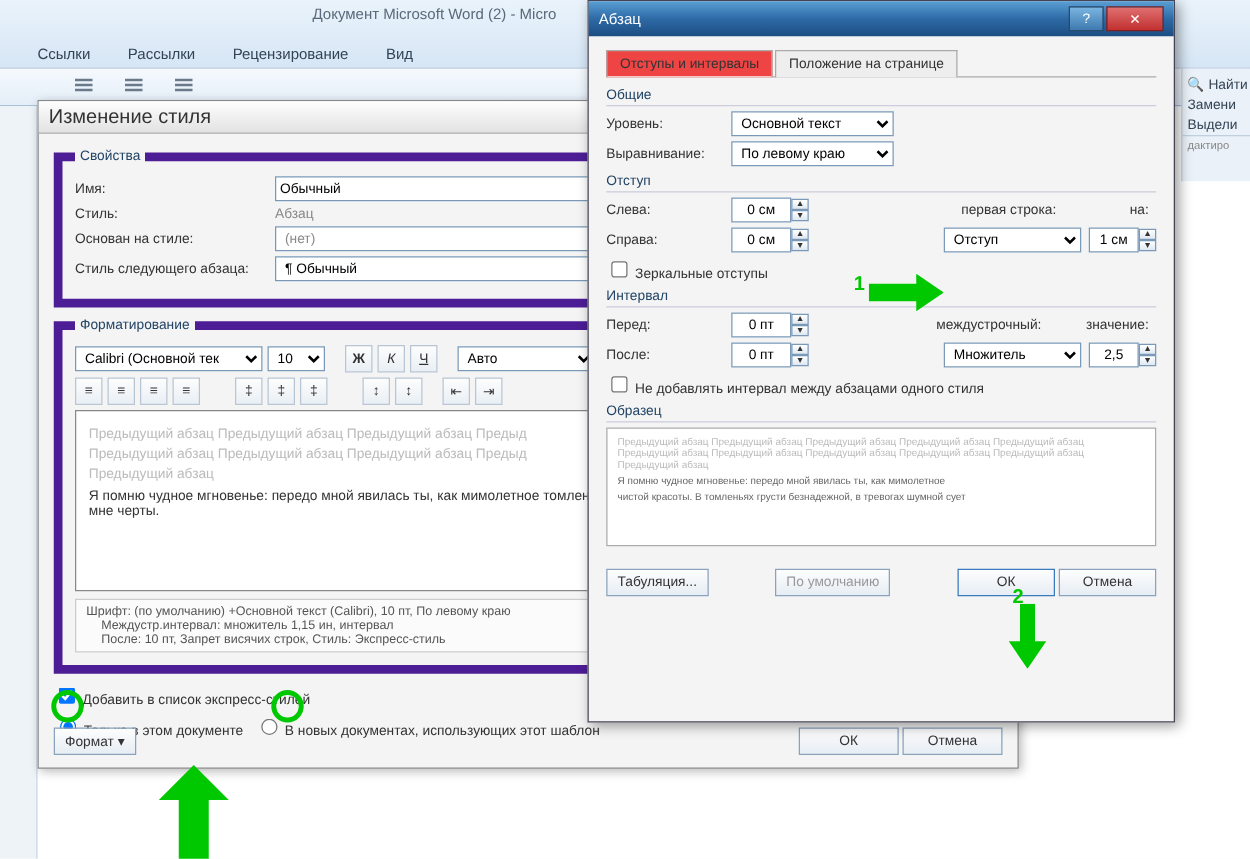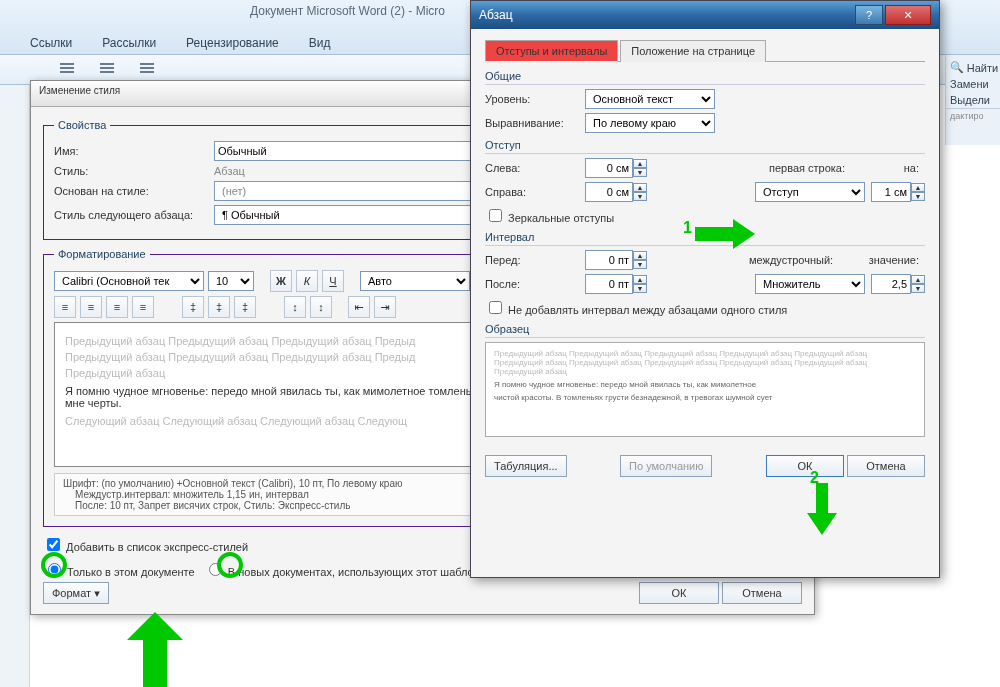--- a/index.html
+++ b/index.html
@@ -7,23 +7,23 @@
   .ribbon-top { position: absolute; left: 0; top: 0; right: 0; height: 55px; background: linear-gradient(#eaf3fb,#d6e6f5); border-bottom: 1px solid #a8c0d8; }
   .title-text { position: absolute; left: 250px; top: 4px; font-size: 12px; color: #5a6a7a; }
   .ribbon-tabs { position: absolute; left: 30px; top: 36px; display: flex; gap: 30px; font-size: 12px; color: #345; }
   .ribbon-body { position: absolute; left: 0; top: 55px; right: 0; height: 30px; background: linear-gradient(#f5f9fd,#e4eef8); border-bottom: 1px solid #a8c0d8; }
   .ribbon-body svg { position:absolute; left:60px; top:2px; }
   .right-pane { position: absolute; right: 0; top: 55px; width: 55px; height: 90px; background:#eaf1f8; border-left:1px solid #c9d8e6; font-size:11px; color:#345; padding:4px 0; }
   .right-pane div{ padding:2px 4px; display:flex; align-items:center; gap:3px; }
 
   
   .dlg-style { position: absolute; left: 30px; top: 80px; width: 785px; height: 535px; background: #f4f4f4; border: 1px solid #888; box-shadow: 2px 2px 8px rgba(0,0,0,.3); }
-  .dlg-style .titlebar { height: 26px; background: linear-gradient(#fefefe,#e2e2e2); border-bottom:1px solid #aaa; padding:4px 8px; font-size:10px; }
+  .dlg-style .titlebar { height: 26px; background: linear-gradient(#fefefe,#e2e2e2); border-bottom:1px solid #aaa; padding:4px 8px; font-size:16px; }
   .dlg-style .body { padding: 8px 12px; }
-  fieldset { border:1px solid #4c1d95; margin:4px 0 8px 0; padding:6px 10px 10px 10px; }
+  fieldset { border:7px solid #4c1d95; margin:4px 0 8px 0; padding:6px 10px 10px 10px; }
   legend { color:#246; padding:0 4px; font-size:11px; }
   .row { display:flex; align-items:center; margin:4px 0; }
   .row .lbl { width:160px; font-size:11px; }
   .row .val { font-size:11px; }
   select, input[type=text] { font-size:11px; border:1px solid #7a99b8; background:#fff; height:20px; padding:1px 3px; }
   .fmt-row { display:flex; gap:4px; align-items:center; margin:4px 0; }
   .btn { border:1px solid #8aa2bb; background:linear-gradient(#fdfdfd,#e6edf4); height:22px; padding:2px 8px; font-size:11px; cursor:default; display:inline-flex; align-items:center; }
   .tb { width:22px; height:22px; border:1px solid #b8c6d4; background:linear-gradient(#fdfdfd,#e9eff5); display:inline-flex; align-items:center; justify-content:center; }
   .preview-box { border:1px solid #888; background:#fff; height:145px; padding:8px 10px; font-size:11px; overflow:hidden; }
   .preview-box .gray { color:#bbb; margin:4px 0; }
@@ -41,21 +41,21 @@
   .win-btn{ width:28px; height:20px; border:1px solid #2a4a6a; display:inline-flex; align-items:center; justify-content:center; margin-left:2px; background:linear-gradient(#7ab4e0,#3e7ab0); color:#fff; font-size:11px;}
   .win-close{ width:46px; background:linear-gradient(#e07070,#c23030); border-color:#802020;}
   .dlg-para .body { padding:10px 14px 8px 14px; }
   .tabs { display:flex; border-bottom:1px solid #aaa; margin-bottom:8px; }
   .tab { border:1px solid #aaa; border-bottom:none; padding:4px 10px; background:#eee; margin-right:2px; font-size:11px; position:relative; top:1px; }
   .tab.active{ background:#ef4444; border-bottom:1px solid #f4f4f4; }
   .grp-title { color:#246; font-size:11px; margin:6px 0 4px 0; border-bottom:1px solid #ccd; padding-bottom:2px;}
   .sprow { display:flex; align-items:center; margin:4px 0; font-size:11px; }
   .sprow .l { width:100px; }
   .spin { display:inline-flex; align-items:center; }
-  .spin input{ width:48px; text-align:right;}
+  .spin input{ width:48px; text-align:center;}
   .spin .ar { width:14px; display:flex; flex-direction:column; }
   .spin .ar span{ height:9px; border:1px solid #7a99b8; background:linear-gradient(#fff,#dfe8f0); font-size:7px; line-height:7px; text-align:center; }
   .dlg-para .preview { border:1px solid #aaa; background:#fff; height:95px; padding:6px 8px; font-size:8px; color:#bbb; overflow:hidden; }
   .dlg-para .preview .bk{ color:#666; }
   .dlg-para .footer { display:flex; justify-content:space-between; padding:10px 14px; }
   .num-label { position:absolute; color:#00c800; font-weight:bold; font-size:16px; }
   .doc-bg { position:absolute; left:0; top:85px; width:30px; bottom:0; background:#eef3f8; border-right:1px solid #c9d8e6;}
 </style>
 </head>
 <body>
@@ -152,21 +152,20 @@
         <span class="tb">↕</span>
         <span style="width:8px"></span>
         <span class="tb">⇤</span>
         <span class="tb">⇥</span>
       </div>
       <div class="preview-box">
         <div class="gray">Предыдущий абзац Предыдущий абзац Предыдущий абзац Предыд</div>
         <div class="gray">Предыдущий абзац Предыдущий абзац Предыдущий абзац Предыд</div>
         <div class="gray">Предыдущий абзац</div>
         <div class="black">Я помню чудное мгновенье: передо мной явилась ты, как мимолетное томленьях грусти безнадежной, в тревогах шумной суеты, звучал мне черты.</div>
-        <div class="gray">Следующий абзац Следующий абзац Следующий абзац Следующ</div>
       </div>
       <div class="desc-box">
         <div>Шрифт: (по умолчанию) +Основной текст (Calibri), 10 пт, По левому краю</div>
         <div style="padding-left:12px">Междустр.интервал:  множитель 1,15 ин, интервал</div>
         <div style="padding-left:12px">После:  10 пт, Запрет висячих строк, Стиль: Экспресс-стиль</div>
       </div>
     </fieldset>
     <div style="margin:6px 0">
       <label><input type="checkbox" checked="" style=""> <span>Добавить в список экспресс-стилей</span></label>
     </div>

